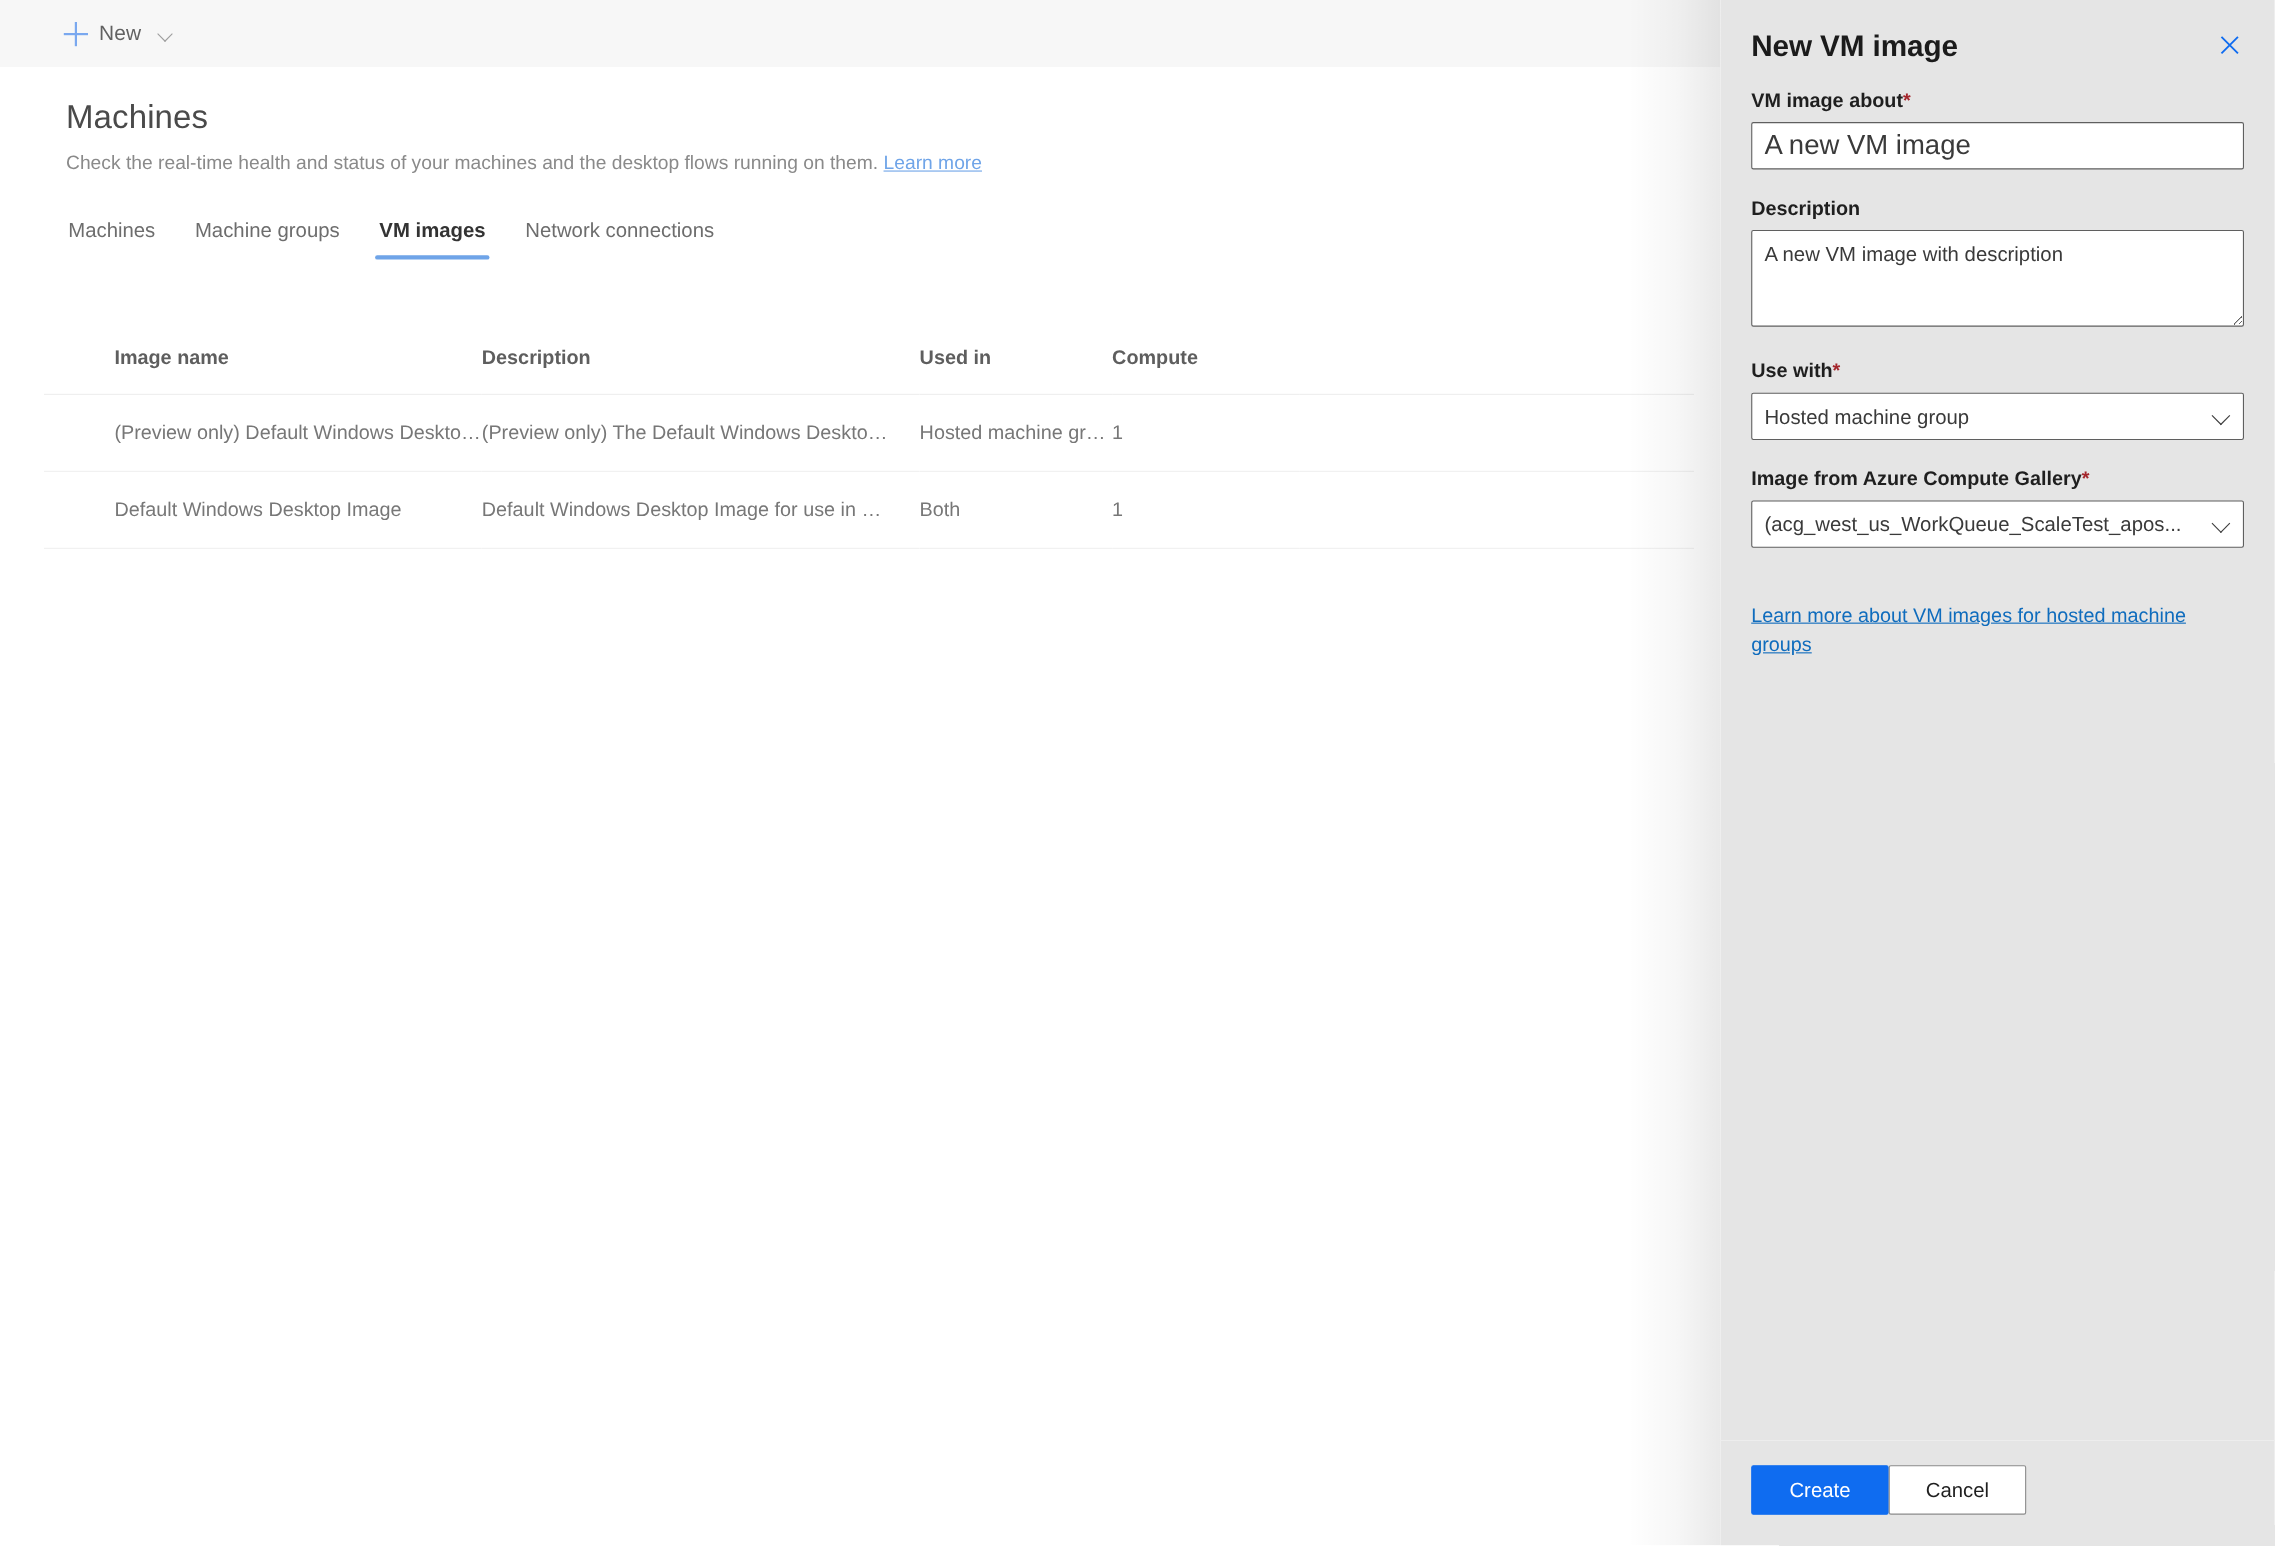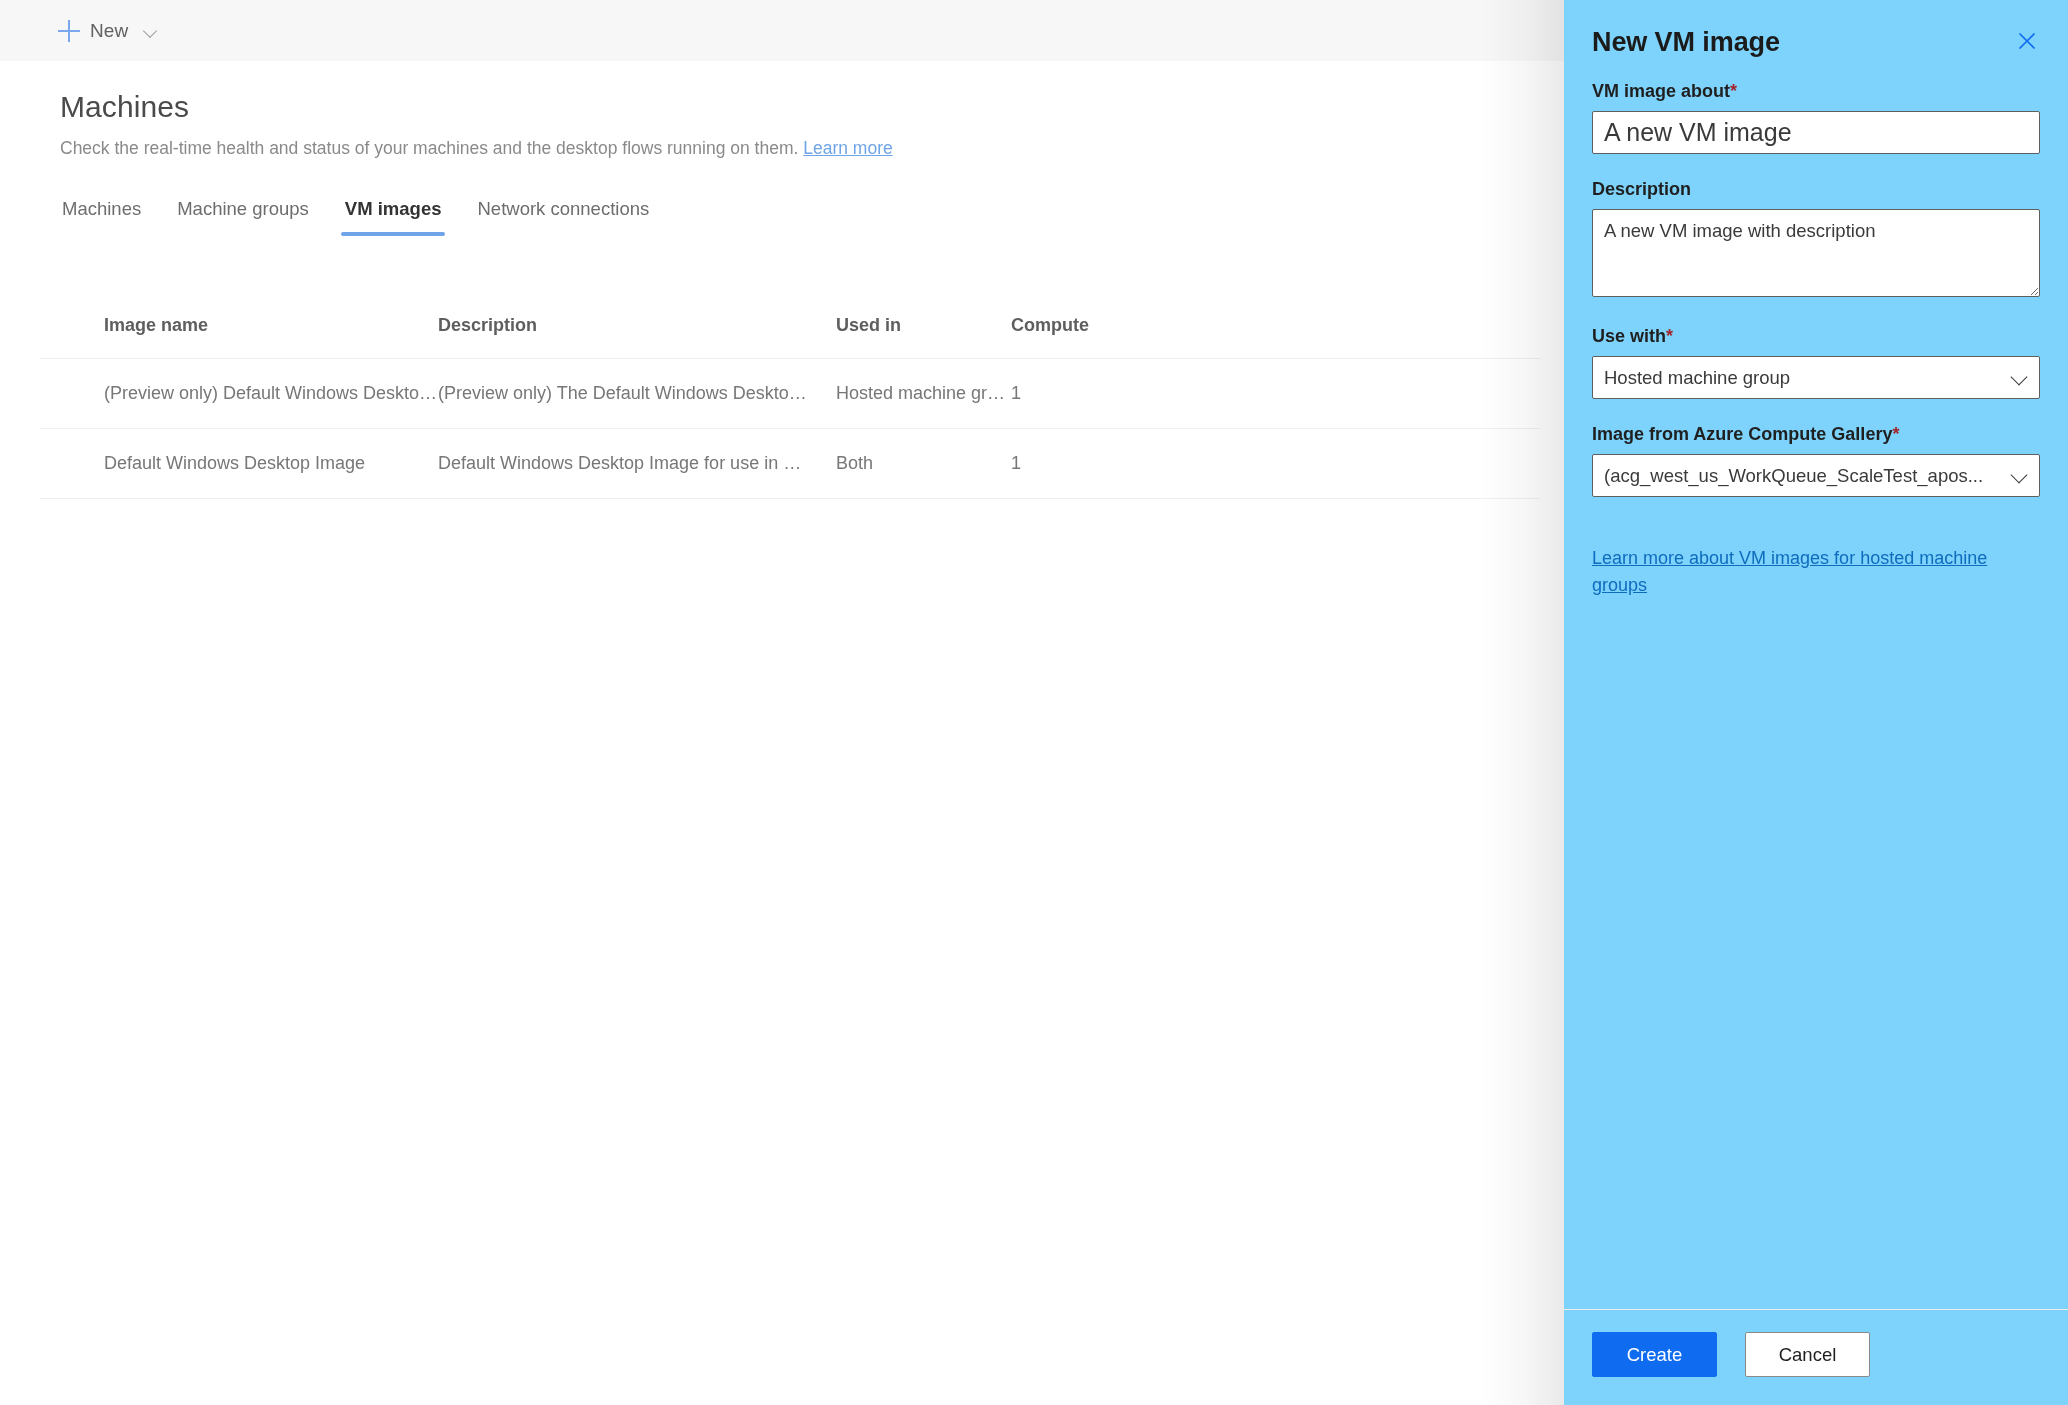--- a/index.html
+++ b/index.html
@@ -190,21 +190,21 @@
     background: linear-gradient(to right, rgba(0,0,0,0) 0%, rgba(0,0,0,0.035) 55%, rgba(0,0,0,0.085) 100%);
     pointer-events: none;
   }
 
   
   .panel {
     position: absolute;
     right: 0; top: 0;
     width: 504px;
     height: 1405px;
-    background: #7dd3fc;
+    background: #e5e5e5;
     display: flex;
     flex-direction: column;
   }
   .panel-head {
     position: relative;
     padding: 24px 28px 0 28px;
     flex: 0 0 auto;
   }
   .panel-title {
     font-size: 27px;
@@ -313,21 +313,21 @@
     color: #0f6cbd;
     text-decoration: underline;
     cursor: pointer;
   }
 
   .panel-footer {
     flex: 0 0 auto;
     border-top: 1px solid #ededed;
     padding: 22px 28px 28px 28px;
     display: flex;
-    gap: 28px;
+    gap: 0;
   }
   .btn {
     height: 45px;
     min-width: 125px;
     padding: 0 18px;
     font-size: 18.5px;
     font-family: "Liberation Sans", sans-serif;
     border-radius: 2px;
     cursor: pointer;
     display: inline-flex;

